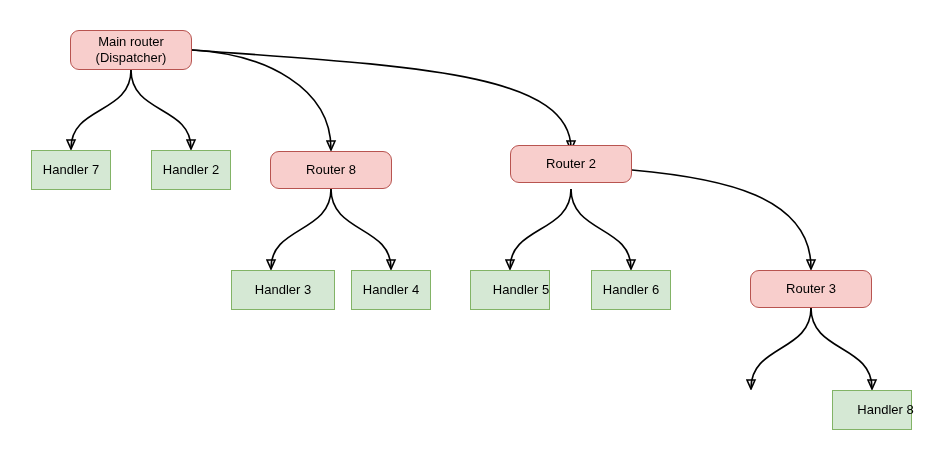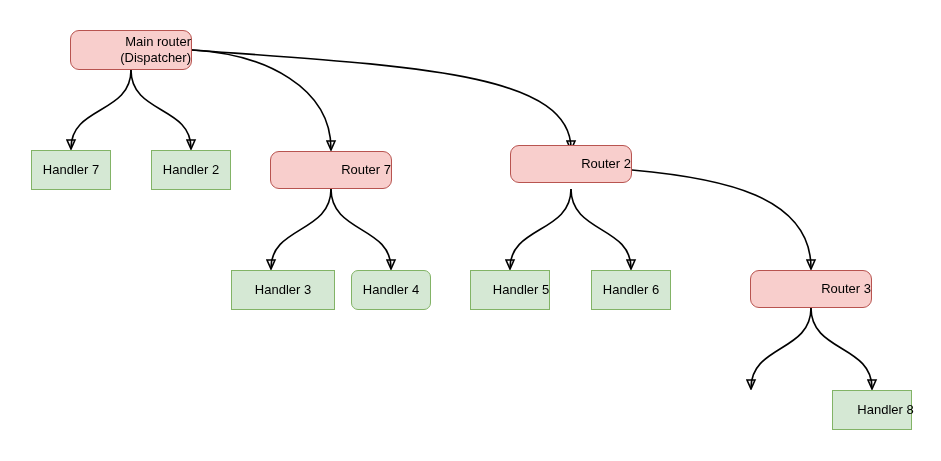--- a/index.html
+++ b/index.html
@@ -27,21 +27,20 @@
     align-items:center;justify-content:center;
     text-align:center;
     font-size:13px;line-height:16px;
     color:var(--text-color);
     white-space:nowrap;
   }
   .router{
     background:var(--router-fill);
     border:1px solid var(--router-border);
     border-radius:9px;
-    align-items:flex-end;
   }
   .handler{
     background:var(--handler-fill);
     border:1px solid var(--handler-border);
   }
 </style>
 </head>
 <body>
 
 <div class="canvas">
@@ -67,27 +66,27 @@
 
   <div class="node router" style="left:70px;top:30px;width:122px;height:40px;">
     <span>Main router</span>
     <span>(Dispatcher)</span>
   </div>
 
   <div class="node handler" style="left:31px;top:150px;width:80px;height:40px;">Handler 7</div>
 
   <div class="node handler" style="left:151px;top:150px;width:80px;height:40px;">Handler 2</div>
 
-  <div class="node router" style="left:270px;top:151px;width:122px;height:38px;">Router 7</div>
+  <div class="node router" style="left:270px;top:151px;width:122px;height:38px;">Router 8</div>
 
   <div class="node router" style="left:510px;top:145px;width:122px;height:38px;">Router 2</div>
 
   <div class="node handler" style="left:231px;top:270px;width:104px;height:40px;">Handler 3</div>
 
-  <div class="node handler" style="left:351px;top:270px;width:80px;height:40px;border-radius:7px;">Handler 4</div>
+  <div class="node handler" style="left:351px;top:270px;width:80px;height:40px;">Handler 4</div>
 
   <div class="node handler" style="left:470px;top:270px;width:80px;height:40px;padding-left:22px;">Handler 5</div>
 
   <div class="node handler" style="left:591px;top:270px;width:80px;height:40px;">Handler 6</div>
 
   <div class="node router" style="left:750px;top:270px;width:122px;height:38px;">Router 3</div>
 
 
   <div class="node handler" style="left:832px;top:390px;width:80px;height:40px;padding-left:27px;">Handler 8</div>
 

